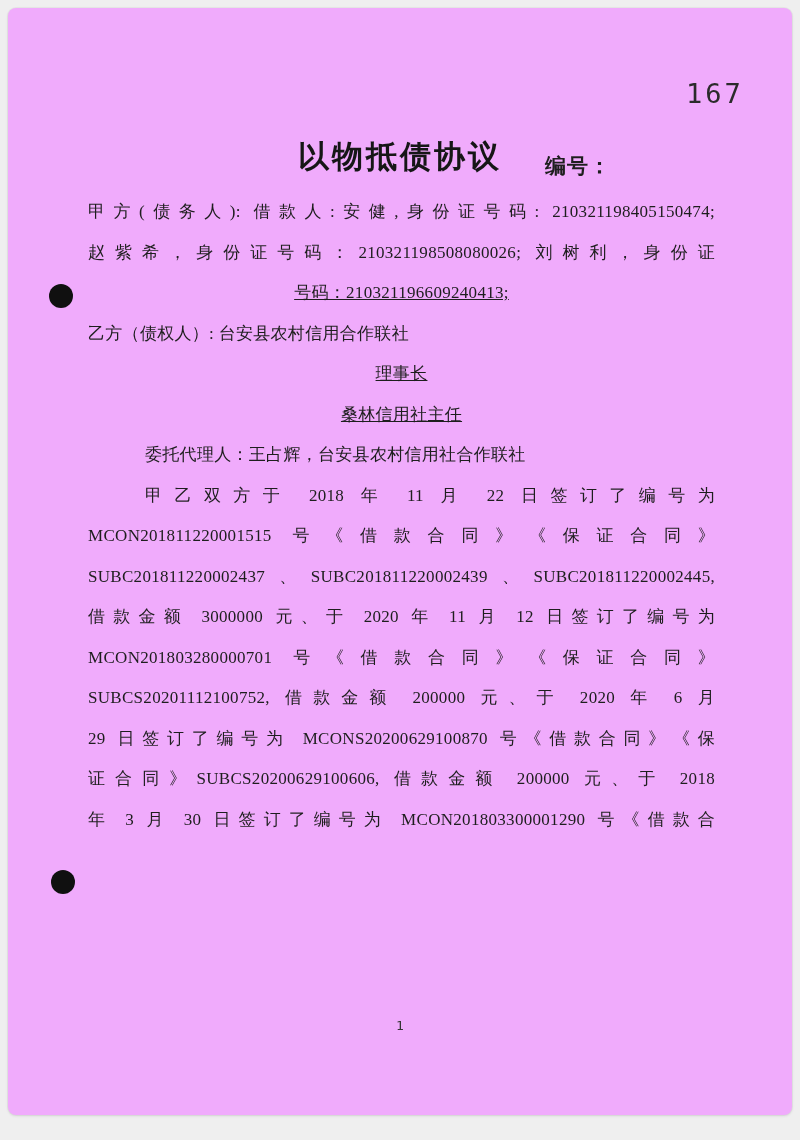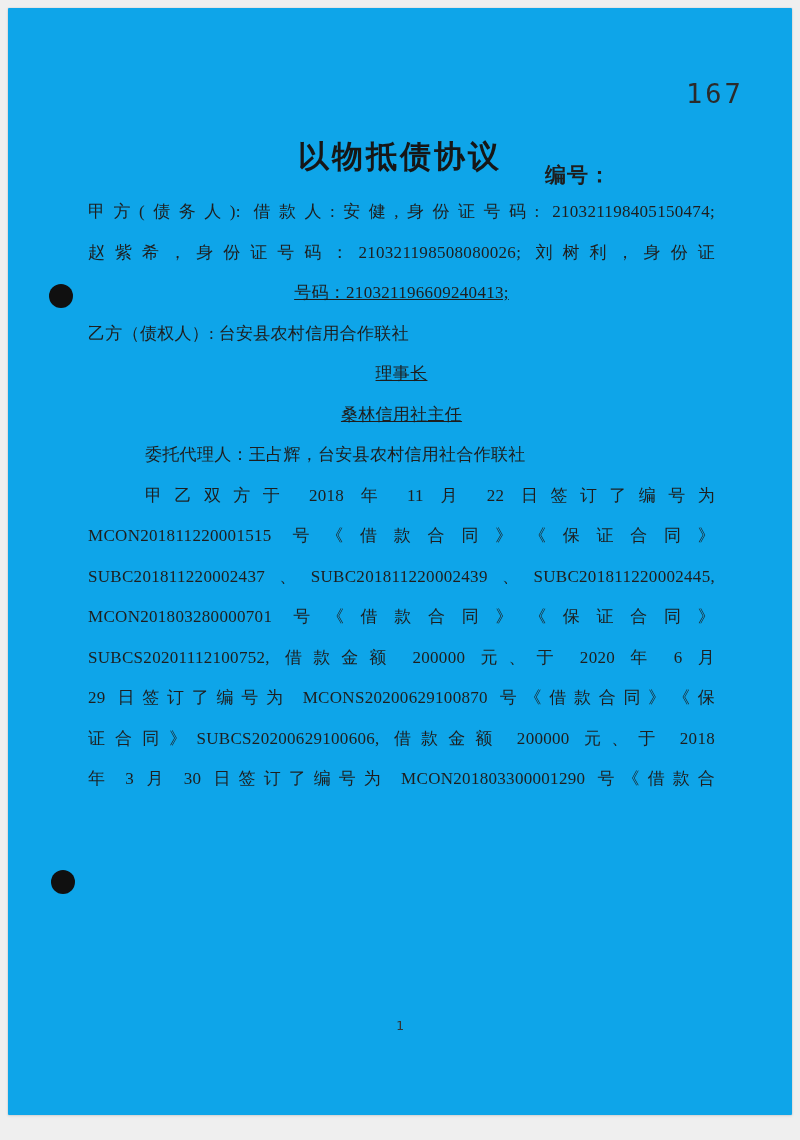--- a/index.html
+++ b/index.html
@@ -7,22 +7,22 @@
   body {
     position: relative;
     background: #efefef;
     font-family: "Liberation Serif", serif;
     overflow: hidden;
   }
   .page {
     position: absolute;
     left: 8px; top: 8px;
     width: 784px; height: 1107px;
-    background: #0ea5e9;
-    border-radius: 1px;
+    background: #f0abfc;
+    border-radius: 8px;
     box-shadow: 0 1px 3px rgba(0,0,0,0.10), 0 0 0 1px rgba(0,0,0,0.03);
     color: #1e1e1e;
   }
   .stamp {
     position: absolute;
     top: 70px; left: 678px;
     font-family: "DejaVu Sans Mono", monospace;
     font-size: 27px;
     letter-spacing: 3px;
     color: #2b2b2b;
@@ -32,21 +32,21 @@
     top: 128px; left: 0;
     width: 100%;
     text-align: center;
     font-size: 31px;
     font-weight: bold;
     letter-spacing: 3px;
     color: #161616;
   }
   .serial {
     position: absolute;
-    top: 153px; left: 537px;
+    top: 144px; left: 537px;
     font-size: 21px;
     font-weight: bold;
     letter-spacing: 1px;
   }
   .hole {
     position: absolute;
     width: 24px; height: 24px;
     border-radius: 50%;
     background: #101010;
   }
@@ -94,20 +94,21 @@
     <div class="ln just">甲方(债务人): 借款人:安健,身份证号码: 210321198405150474;</div>
     <div class="ln just">赵紫希，身份证号码：210321198508080026; 刘树利，身份证</div>
     <div class="ln center">号码：210321196609240413;</div>
     <div class="ln">乙方（债权人）: 台安县农村信用合作联社</div>
     <div class="ln center">理事长</div>
     <div class="ln center">桑林信用社主任</div>
     <div class="ln indent">委托代理人：王占辉，台安县农村信用社合作联社</div>
     <div class="ln indent just">甲乙双方于 2018 年 11 月 22 日签订了编号为</div>
     <div class="ln just">MCON201811220001515 号《借款合同》《保证合同》</div>
     <div class="ln just">SUBC201811220002437、SUBC201811220002439、SUBC201811220002445,</div>
+    <div class="ln just">借款金额 3000000 元、于 2020 年 11 月 12 日签订了编号为</div>
     <div class="ln just">MCON201803280000701 号《借款合同》《保证合同》</div>
     <div class="ln just">SUBCS20201112100752, 借款金额 200000 元、于 2020 年 6 月</div>
     <div class="ln just">29 日签订了编号为 MCONS20200629100870 号《借款合同》《保</div>
     <div class="ln just">证合同》SUBCS20200629100606, 借款金额 200000 元、于 2018</div>
     <div class="ln just">年 3 月 30 日签订了编号为 MCON201803300001290 号《借款合</div>
   </div>
 
   <div class="footer">1</div>
 
 </div>

